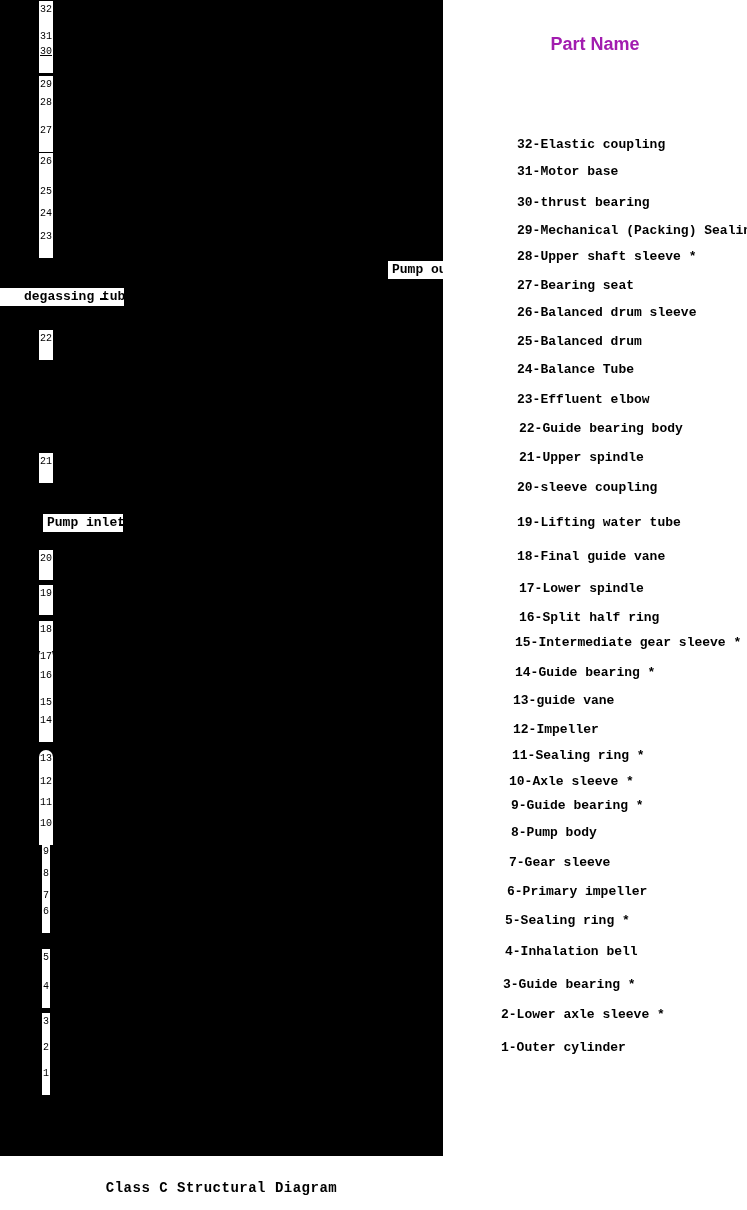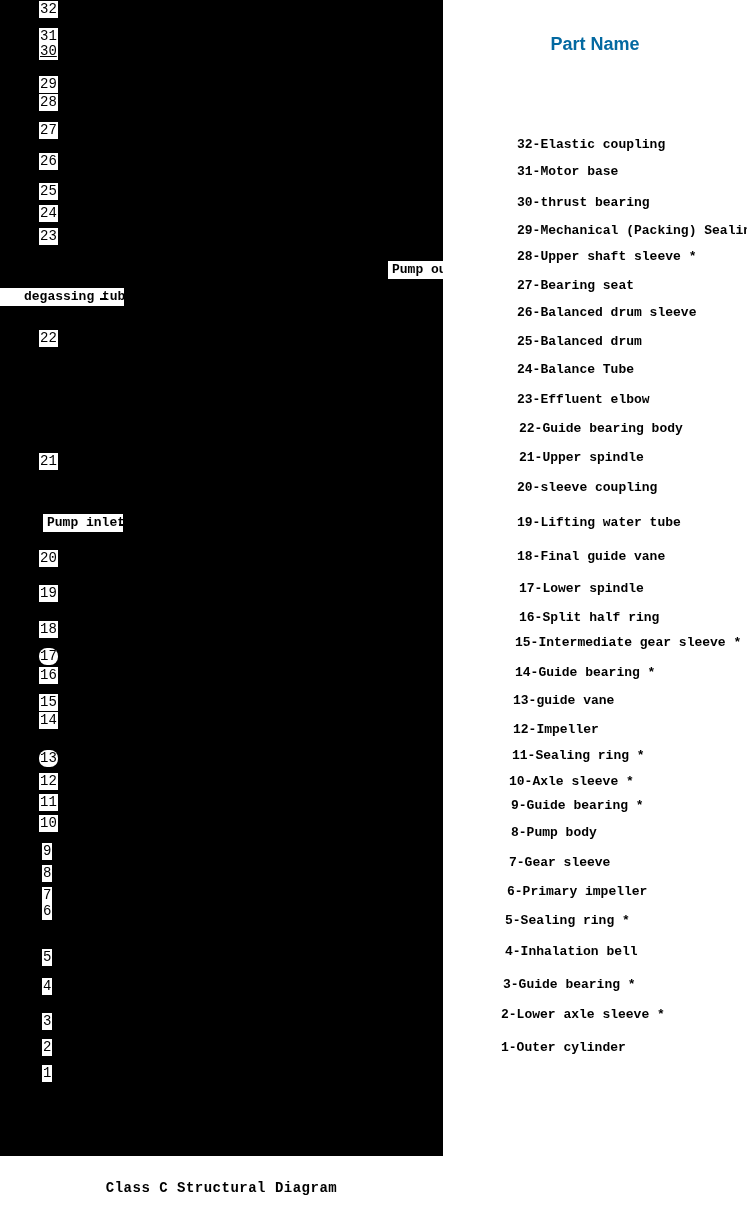--- a/index.html
+++ b/index.html
@@ -27,23 +27,23 @@
     background: #000000;
     overflow: hidden;
   }
 
   
   .callout {
     position: absolute;
     background: #ffffff;
     color: #000000;
     font-family: "Liberation Mono", "DejaVu Sans Mono", monospace;
-    font-size: 14px;
+    font-size: 10px;
     line-height: 17px;
-    height: 17px;
+    height: 30px;
     padding: 0 1px;
     letter-spacing: 0px;
     text-align: center;
     white-space: nowrap;
   }
 
   
   .leader-label {
     position: absolute;
     background: #ffffff;
@@ -90,21 +90,21 @@
   }
   #legend-title {
     position: absolute;
     left: 0;
     top: 34px;
     width: 304px;
     text-align: center;
     font-family: "Liberation Sans", "DejaVu Sans", sans-serif;
     font-weight: bold;
     font-size: 18px;
-    color: #0369a1;
+    color: #a21caf;
   }
   #legend-subtitle {
     position: absolute;
     left: 0;
     top: 62px;
     width: 304px;
     text-align: center;
     font-family: "Liberation Mono", "DejaVu Sans Mono", monospace;
     font-size: 14.5px;
     color: #000000;

